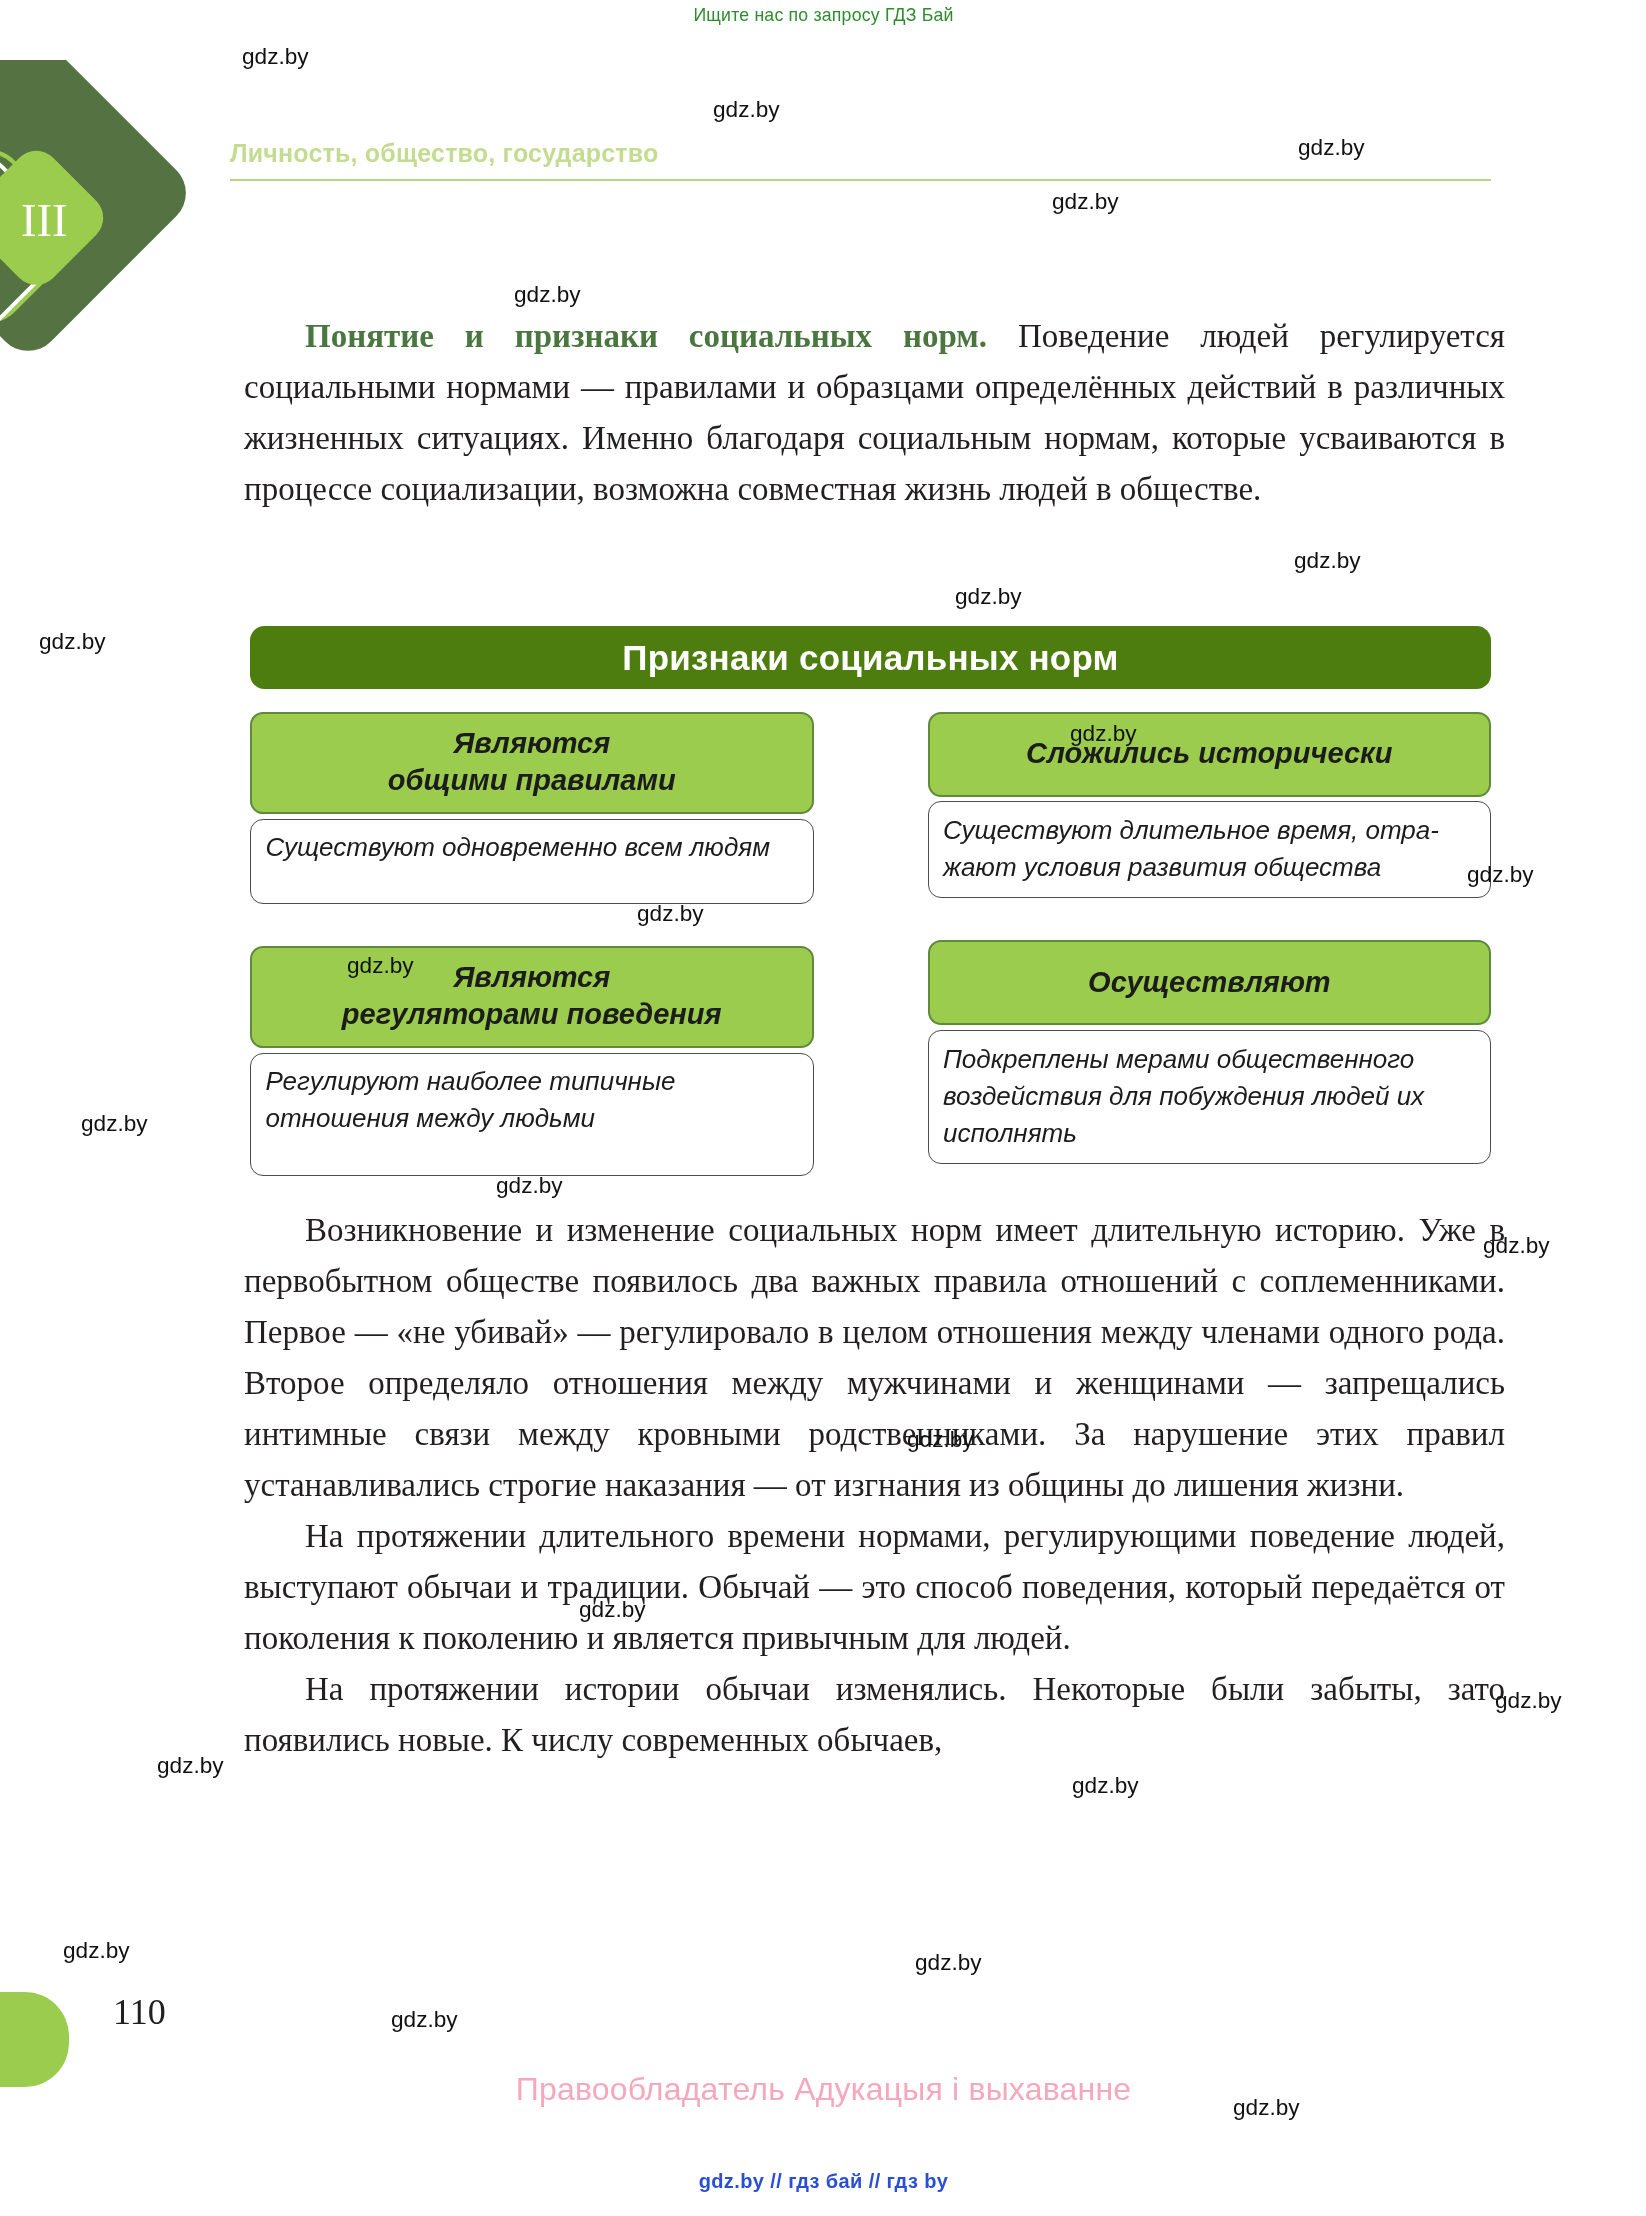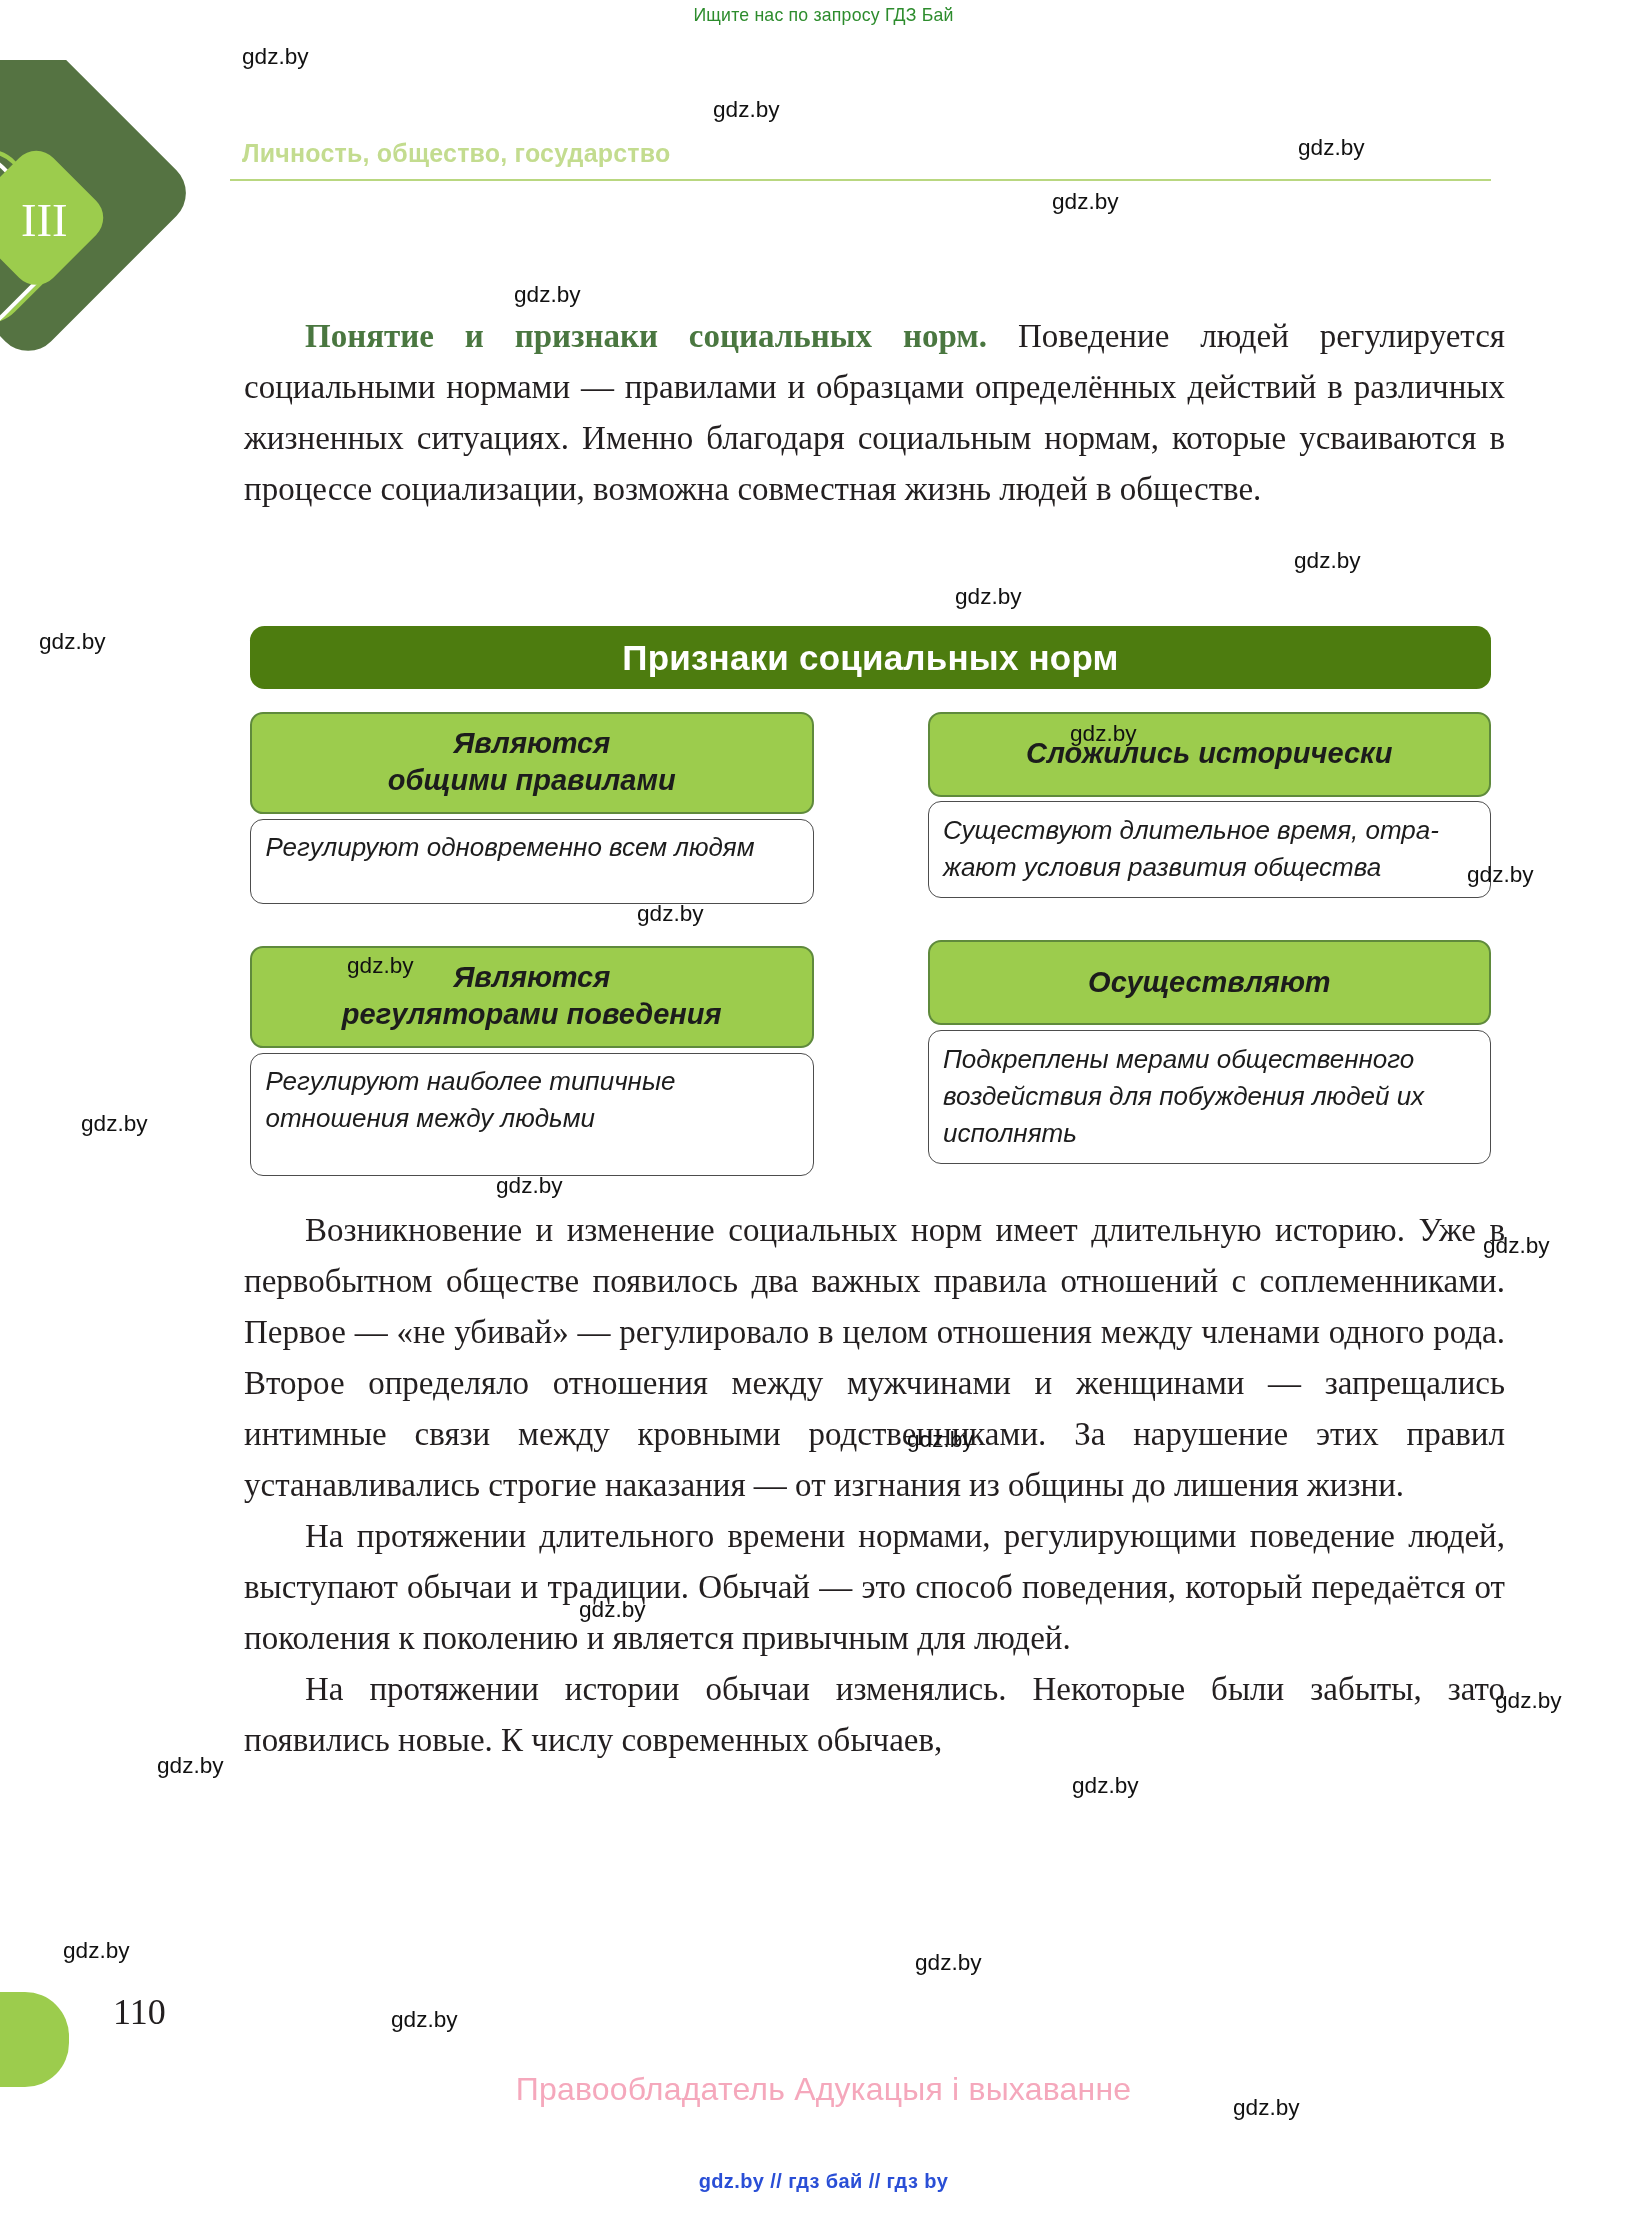--- a/index.html
+++ b/index.html
@@ -49,21 +49,20 @@
   .chapter-title {
     position: absolute;
     left: 230px;
     top: 139px;
     font-family: "Liberation Sans", sans-serif;
     font-size: 25px;
     font-weight: bold;
     color: #c3dc8f;
     letter-spacing: 0.2px;
     white-space: nowrap;
-    margin-left: 12px;
   }
   .chapter-rule {
     position: absolute;
     left: 230px;
     top: 179px;
     width: 1261px;
     height: 2.4px;
     background: #b9d780;
   }
 
@@ -256,21 +255,21 @@
     <div class="diagram-grid">
 
       <div class="diagram-col">
 
         <div class="node-block h-left">
           <div class="node-head">
             <span class="node-head-line">Являются</span>
             <span class="node-head-line">общими правилами</span>
           </div>
           <div class="node-body b-2line">
-            <span class="node-body-text">Регулируют одновременно всем людям</span>
+            <span class="node-body-text">Существуют одновременно всем людям</span>
           </div>
         </div>
 
         <div class="node-block h-left" style="margin-top:21px;">
           <div class="node-head">
             <span class="node-head-line">Являются</span>
             <span class="node-head-line">регуляторами поведения</span>
           </div>
           <div class="node-body b-3line">
             <span class="node-body-text">Регулируют наиболее типичные отношения между людьми</span>

